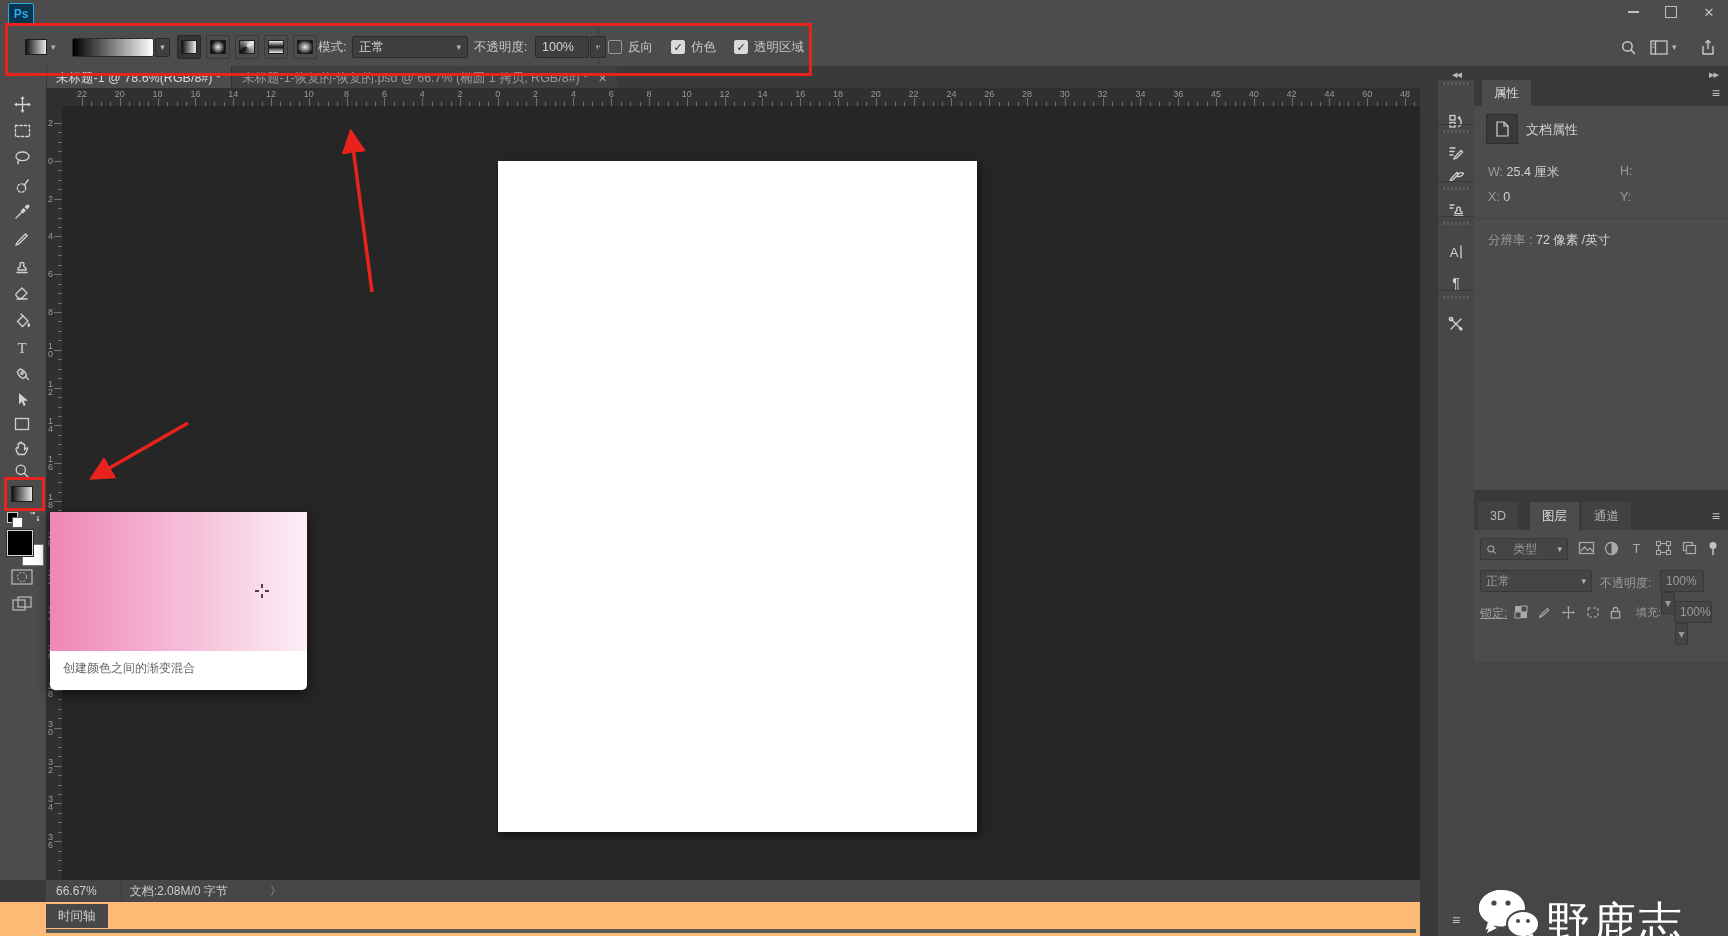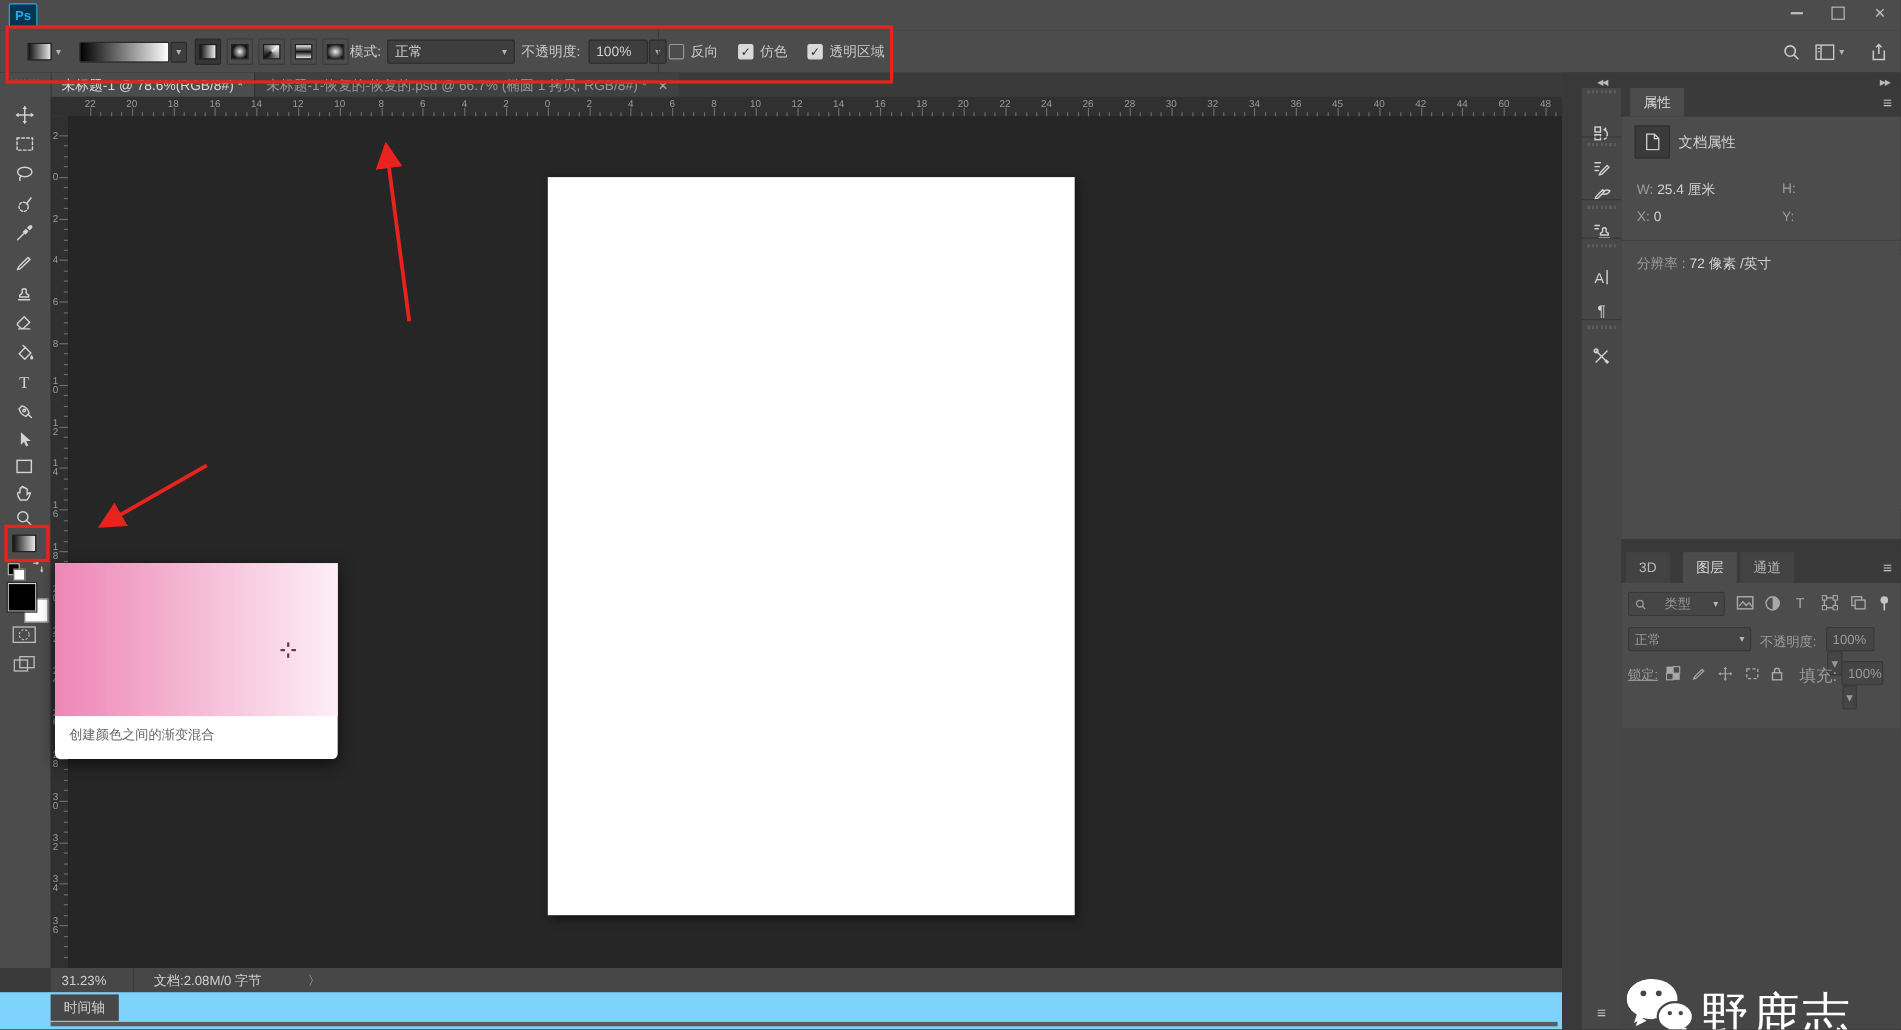--- a/index.html
+++ b/index.html
@@ -79,21 +79,21 @@
   .prow{position:absolute;font-size:12.5px;}
   .smallctl{background:#454545;border:1px solid #383838;border-radius:2px;color:#9a9a9a;font-size:12px;
      display:flex;align-items:center;justify-content:space-between;padding:0 5px;box-sizing:border-box;}
   .lrow-ic{position:absolute;top:0;height:22px;display:flex;align-items:center;color:#a9a9a9;}
   #layerrow{position:absolute;left:0;width:254px;height:32px;background:#545454;display:flex;align-items:center;}
   #bgthumb{width:26px;height:26px;background:#fff;border:1px solid #9a9a9a;outline:1px solid #2d2d2d;margin-left:34px;}
   #wmtext{position:absolute;color:#fff;font-size:44px;letter-spacing:2px;}
 
   
   #statusbar{left:46px;top:880px;width:1374px;height:22px;background:#474747;color:#cfcfcf;font-size:12px;display:flex;align-items:center;}
-  #bottomstrip{left:0;top:902px;width:1420px;height:34px;background:#7dd3fc;}
+  #bottomstrip{left:0;top:902px;width:1420px;height:34px;background:#fdba74;}
   #tltab{position:absolute;left:46px;top:2px;height:24px;background:#474747;color:#cfcfcf;font-size:12.5px;display:flex;align-items:center;padding:0 12px;}
   #tlscroll{position:absolute;left:46px;top:27px;width:1370px;height:4px;background:#5a5a5a;}
 
   
   #annot{left:0;top:0;width:1728px;height:936px;pointer-events:none;z-index:40;}
   .redbox{position:absolute;border:3px solid #e8231d;z-index:35;pointer-events:none;}
 </style>
 </head>
 <body>
 <div id="stage">
@@ -806,21 +806,21 @@
                 <rect x="2" y="2" width="10" height="9" stroke="#a9a9a9" fill="none" stroke-width="1.2" stroke-dasharray="3 2"></rect>
               </svg>
             </span>
             <span class="lrow-ic" style="left: 96px; position: absolute;">
               <svg width="11" height="13" viewBox="0 0 12 14">
                 <rect x="1.5" y="6" width="9" height="7" fill="none" stroke="#a9a9a9" stroke-width="1.4"></rect>
                 <path d="M3.5 6V4a2.5 2.5 0 0 1 5 0v2" fill="none" stroke="#a9a9a9" stroke-width="1.4"></path>
               </svg>
             </span>
           </div>
-        <div class="prow dim" style="left:162px;top:75px;font-size:15px;">填充:</div>
+        <div class="prow dim" style="left:162px;top:75px;font-size:11px;">填充:</div>
         <div class="prow" style="left:200px;top:71px;">
           <span class="smallctl" style="width:38px;height:22px;">
               <span>100%</span>
             </span><span class="smallctl" style="width:13px;height:22px;display:inline-flex;justify-content:center;margin-left:1px;">▾</span>
         </div>
 
 
         <div style="position:absolute;left:0;top:132px;width:254px;height:274px;background:#464646;"></div>
 
         <div style="position:absolute;left:2px;top:356px;">
@@ -837,23 +837,23 @@
           </svg>
         </div>
         <div id="wmtext" style="left:72px;top:364px;">野鹿志</div>
 
         <div id="footericons"></div>
       </div>
     </div>
   </div>
 
   <div class="abs" id="statusbar">
-    <span style="margin-left:10px;">31.23%</span>
+    <span style="margin-left:10px;">66.67%</span>
     <span style="margin-left:24px;height:22px;border-left:1px solid #3a3a3a;"></span>
-    <span style="margin-left:18px;">文档:2.08M/0 字节</span>
+    <span style="margin-left:8px;">文档:2.08M/0 字节</span>
     <span style="margin-left:42px;color:#b5b5b5;">〉</span>
   </div>
   <div class="abs" id="bottomstrip">
     <div id="tltab">
         <span>时间轴</span>
       </div>
     <div id="tlscroll"></div>
   </div>
   <div class="abs" style="left:1438px;top:908px;width:36px;height:24px;display:flex;align-items:center;justify-content:center;color:#c2c2c2;font-size:14px;">≡</div>
 

